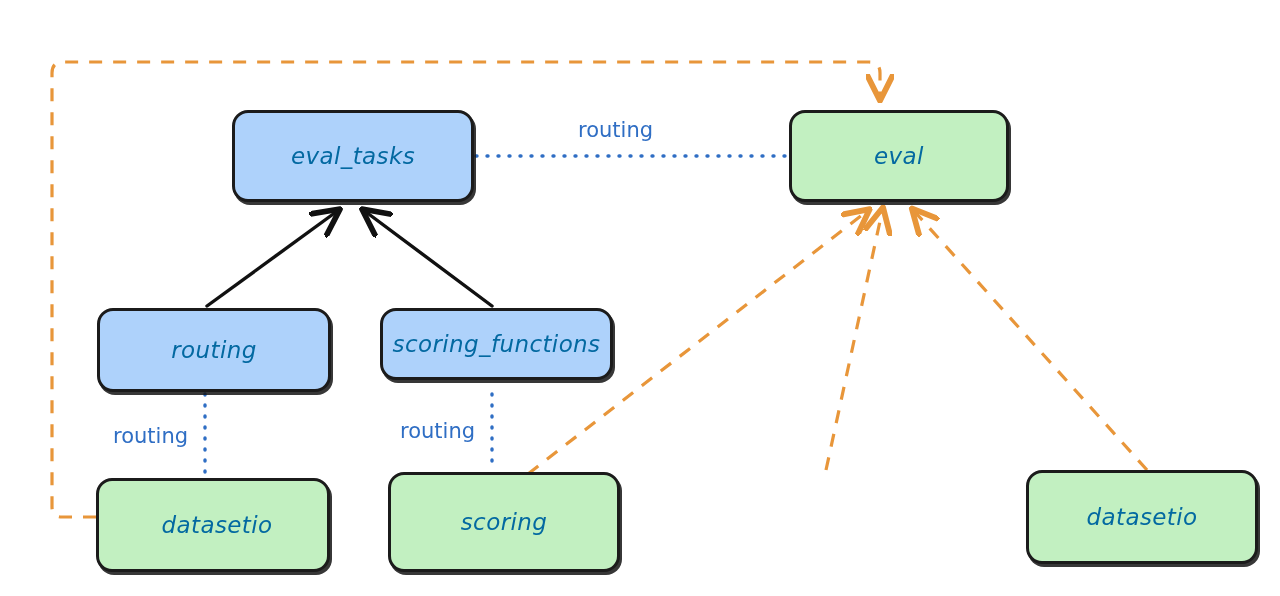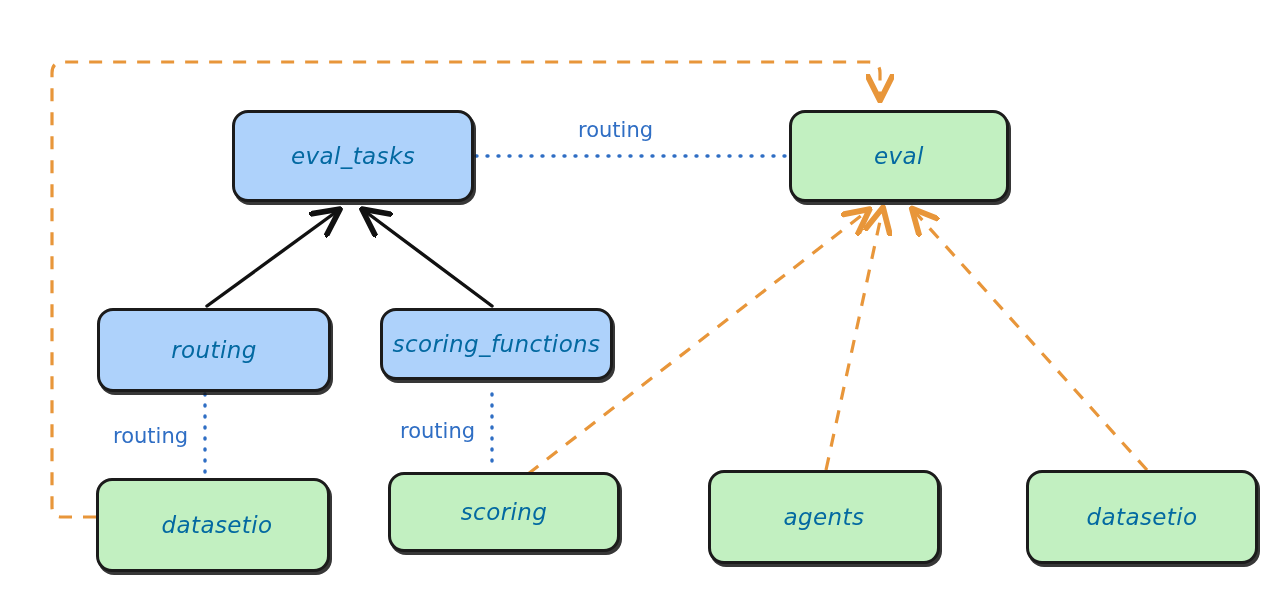--- a/index.html
+++ b/index.html
@@ -112,25 +112,22 @@
   </div>
 
   <div class="node blue" style="left:380px; top:308px; width:233px; height:72px;">
     <span class="node-label">scoring_functions</span>
   </div>
 
   <div class="node green" style="left:96px; top:478px; width:234px; height:94px;padding-left:8px;">
     <span class="node-label">datasetio</span>
   </div>
 
-  <div class="node green" style="left:388px; top:472px; width:232px; height:80px;">
+  <div class="node green" style="left:388px; top:472px; width:232px; height:100px;">
     <span class="node-label">scoring</span>
   </div>
 
-  <div class="node green" style="left:708px; top:470px; width:232px; height:94px;">
-    <span class="node-label">agents</span>
-  </div>
 
   <div class="node green" style="left:1026px; top:470px; width:232px; height:94px;">
     <span class="node-label">datasetio</span>
   </div>
 
 </div>
 
 </body></html>

